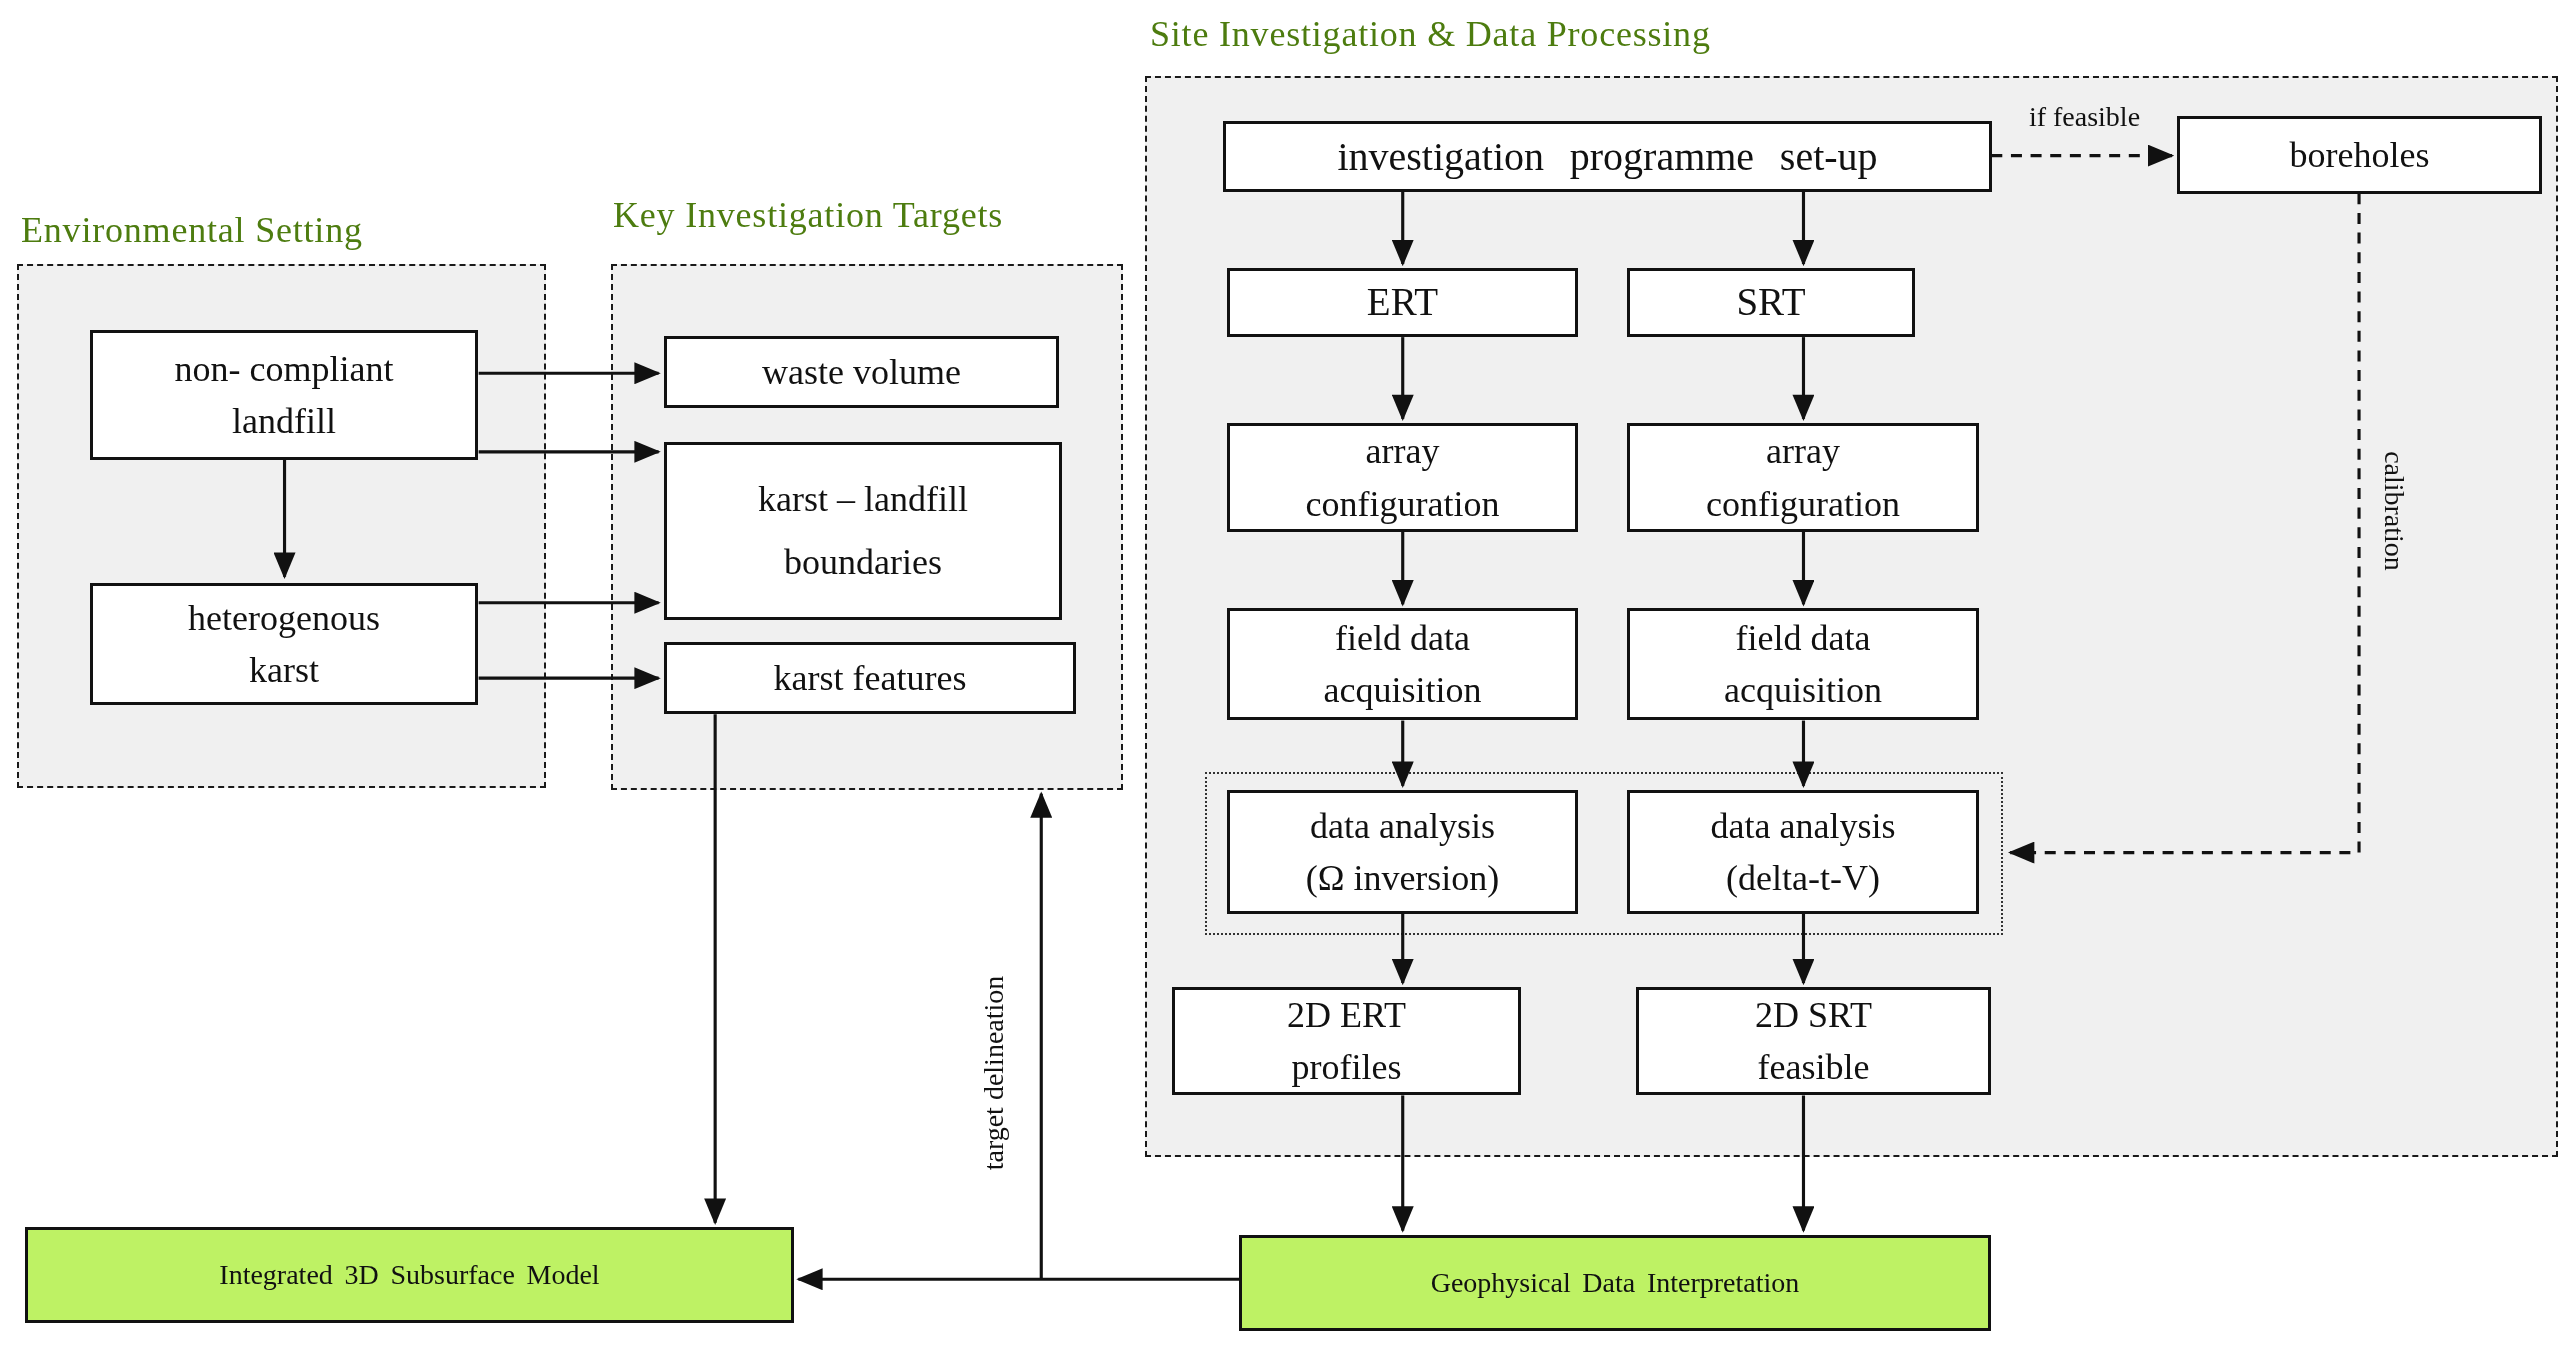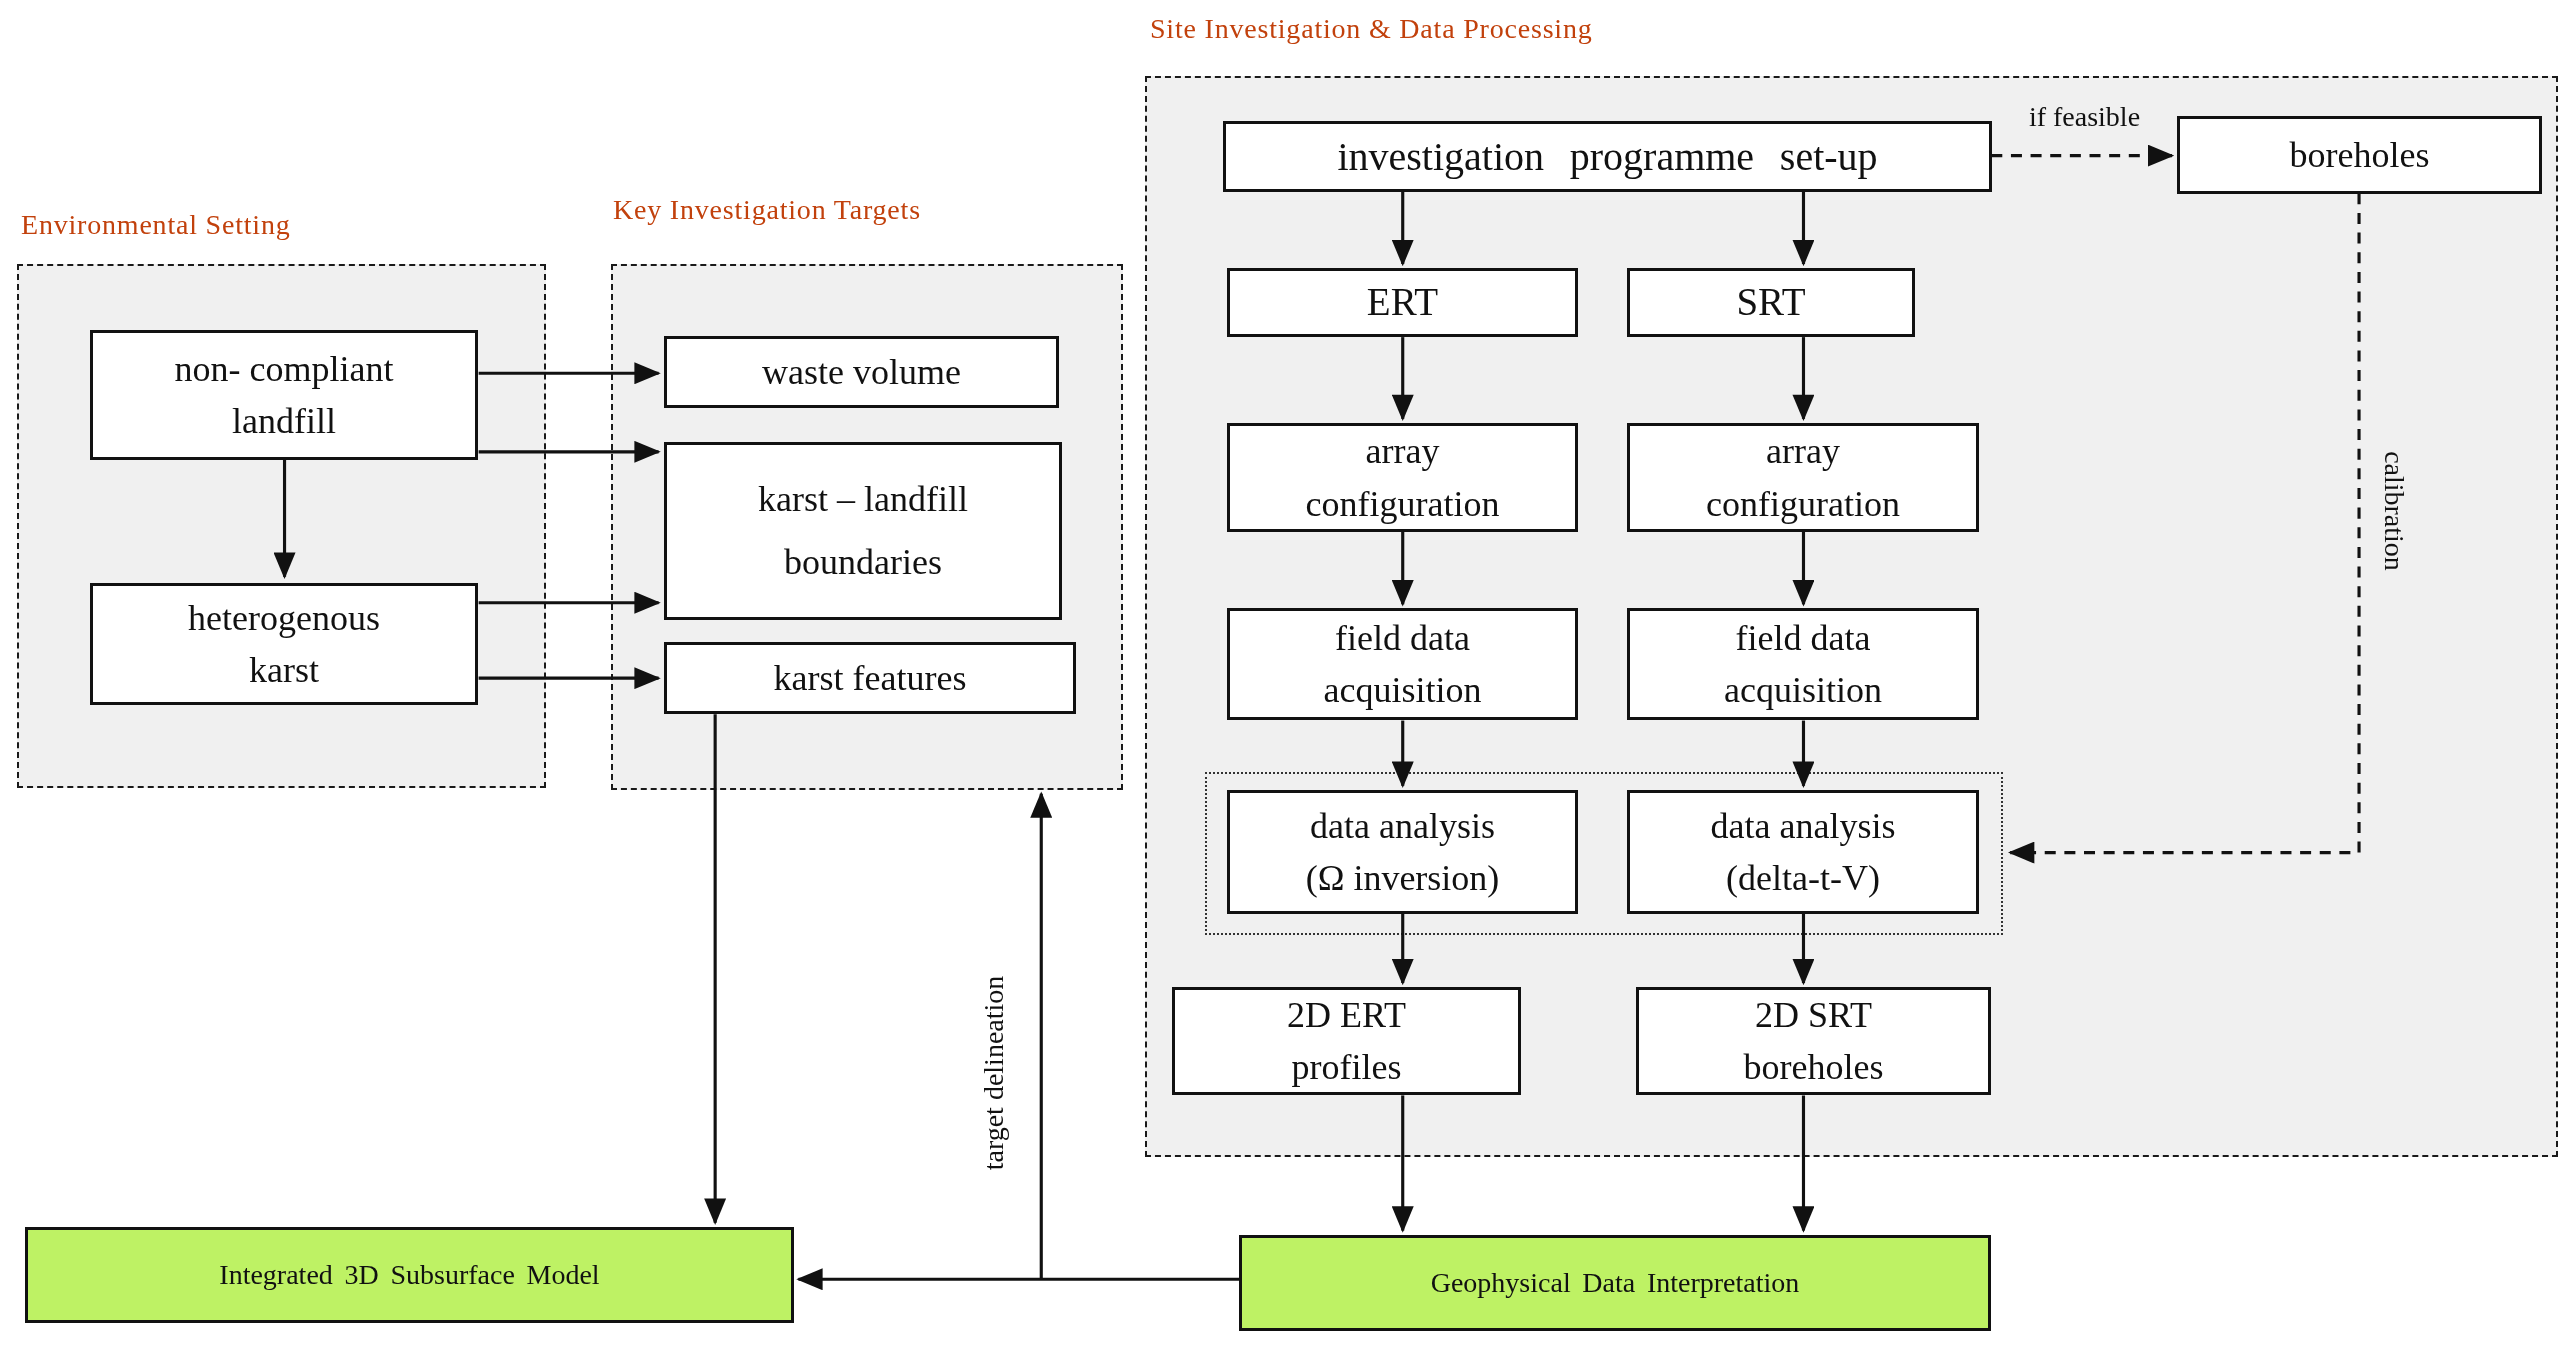--- a/index.html
+++ b/index.html
@@ -40,22 +40,22 @@
     word-spacing:4.7px;
   }
   .box.wide{
     font-size:40px;
     word-spacing:15.7px;
   }
   .box.tech{font-size:39px;}
   .box.tall{line-height:1.75;}
   .hlabel{
     position:absolute;
-    font-size:28px;
-    color:#c2410c;
+    font-size:36px;
+    color:#4d7c0f;
     letter-spacing:0.8px;
     z-index:4;
     white-space:nowrap;
   }
   .note{
     position:absolute;
     font-size:28px;
     color:#111111;
     z-index:4;
     white-space:nowrap;
@@ -146,21 +146,21 @@
 acquisition</div>
   <div class="box" style="left:1627px;top:608px;width:352px;height:112px;">field data
 acquisition</div>
   <div class="box" style="left:1227px;top:790px;width:351px;height:124px;">data analysis
 (Ω inversion)</div>
   <div class="box" style="left:1627px;top:790px;width:352px;height:124px;">data analysis
 (delta-t-V)</div>
   <div class="box" style="left:1172px;top:987px;width:349px;height:108px;">2D ERT
 profiles</div>
   <div class="box" style="left:1636px;top:987px;width:355px;height:108px;">2D SRT
-boreholes</div>
+feasible</div>
 
   <div class="box summary" style="left:25px;top:1227px;width:769px;height:96px;">Integrated 3D Subsurface Model</div>
   <div class="box summary" style="left:1239px;top:1235px;width:752px;height:96px;">Geophysical Data Interpretation</div>
 
   <div class="note" style="left:2000px;top:101px;width:169px;">if feasible</div>
   <div class="note rot-cw" style="left:2244px;top:495px;width:299px;">calibration</div>
   <div class="note rot-ccw" style="left:821px;top:1057px;width:346px;">target delineation</div>
 
 </div>
 

